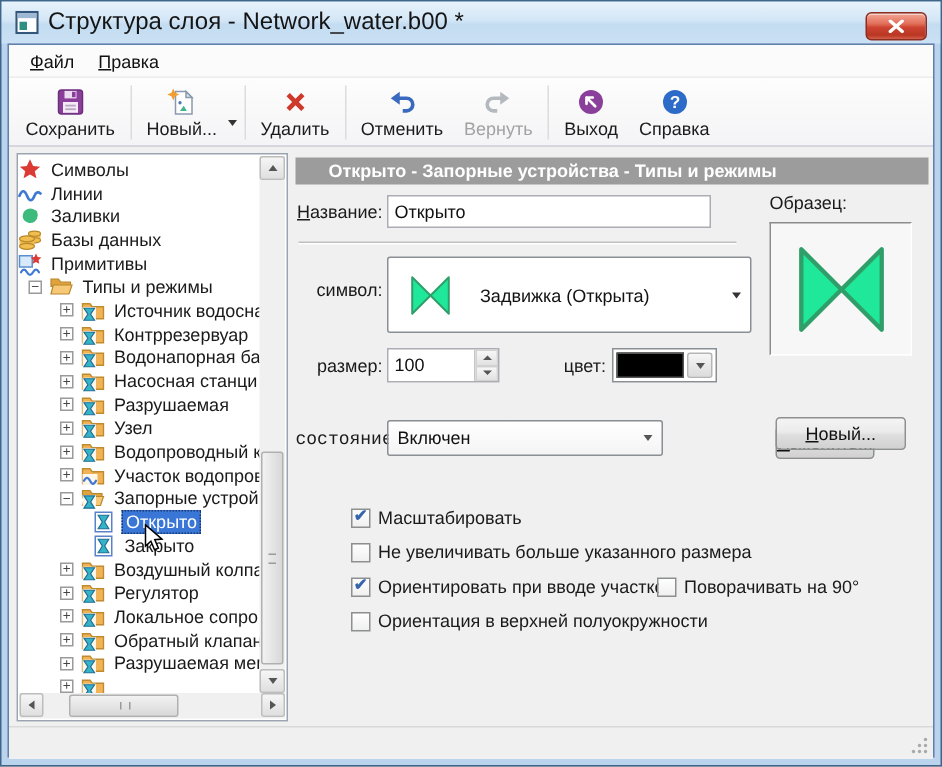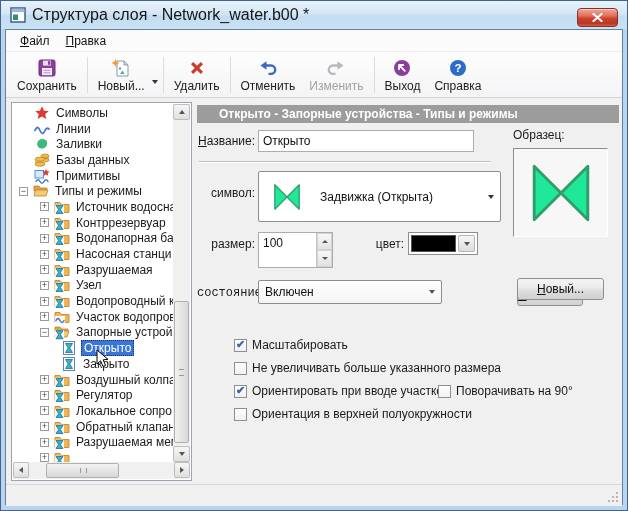--- a/index.html
+++ b/index.html
@@ -29,21 +29,21 @@
   .main{position:relative;height:386px;background:#f0f0f0;}
   
   .tree{position:absolute;left:5px;top:4px;width:181px;height:379px;background:#fff;border:1px solid #9aa5b1;}
   .trows{position:absolute;left:0;top:2px;right:18px;bottom:18px;overflow:hidden;}
   .trow{display:flex;align-items:center;height:15.7px;white-space:nowrap;}
   .trow .exp{flex:none;width:9px;height:9px;border:1px solid #9a9a9a;background:#fff;color:#444;
     font-size:9px;line-height:7px;text-align:center;margin-right:5px;}
   .trow svg.ico{flex:none;width:16px;height:16px;margin-right:4px;}
   .tlbl{font-size:12px;color:#1a1a1a;padding:0 2px;}
   .tlbl.sel{background:#3a76d6;color:#fff;border:1px dotted #17376e;padding:0 2px;}
-  .l1e{padding-left:7px;} .l1{padding-left:22px;} .l2{padding-left:28px;} .l3{padding-left:49px;}
+  .l1e{padding-left:7px;} .l1{} .l2{padding-left:28px;} .l3{padding-left:49px;}
   
   .vscroll{position:absolute;top:1px;right:1px;bottom:18px;width:17px;background:#f0f0f0;}
   .hscroll{position:absolute;left:1px;right:1px;bottom:1px;height:17px;background:#f0f0f0;display:flex;}
   .sbtn{width:16px;height:16px;flex:none;background:linear-gradient(#f6f6f6,#dfdfdf);border:1px solid #bdbdbd;border-radius:2px;
     display:flex;align-items:center;justify-content:center;}
   .vscroll .sbtn{width:100%;}
   .vthumb{position:absolute;left:1px;right:1px;top:197px;height:142px;background:linear-gradient(90deg,#f2f2f2,#d8d8d8);
     border:1px solid #b0b0b0;border-radius:2px;}
   .vthumb::after{content:"";position:absolute;left:4px;right:4px;top:50%;height:5px;margin-top:-3px;
     border-top:1px solid #9a9a9a;border-bottom:1px solid #9a9a9a;}
@@ -214,21 +214,21 @@
           <path d="M7 7.5 h6 a4.2 4.2 0 0 1 0 8.4 h-2.5" stroke="#3a6abf" stroke-width="2.4" fill="none"></path>
           <path d="M8.5 3.2 L2.5 7.5 L8.5 11.8 Z" fill="#3a6abf"></path>
         </svg>
         <span class="tlabel">Отменить</span>
       </div>
       <div class="tbtn disabled">
         <svg class="tico" viewBox="0 0 20 20">
           <path d="M13 7.5 h-6 a4.2 4.2 0 0 0 0 8.4 h2.5" stroke="#b4b8bf" stroke-width="2.4" fill="none"></path>
           <path d="M11.5 3.2 L17.5 7.5 L11.5 11.8 Z" fill="#b4b8bf"></path>
         </svg>
-        <span class="tlabel">Изменить</span>
+        <span class="tlabel">Вернуть</span>
       </div>
       <div class="tsep"></div>
       <div class="tbtn">
         <svg class="tico" viewBox="0 0 20 20">
           <circle cx="10" cy="10" r="8" fill="#8a3f9b"></circle>
           <path d="M12.8 12.8 L7 7 M7 7 h4.2 M7 7 v4.2" stroke="#fff" stroke-width="1.8" fill="none" stroke-linecap="round"></path>
         </svg>
         <span class="tlabel">Выход</span>
       </div>
       <div class="tbtn">
@@ -434,21 +434,21 @@
           <svg style="width:30px;height:34px;margin-left:13px;flex:none;">
               <use href="#sg-bow"></use>
             </svg>
           <span class="ctext" style="padding-left:18px;">Задвижка (Открыта)</span>
           <span class="carrow">
               <span class="tri-d" style="border-top-color:#333;"></span>
             </span>
         </div>
 
         <span class="plabel" style="left:0;width:58px;top:139px;">размер:</span>
-        <div class="spin" style="left:61px;top:134px;width:75px;height:36px;">
+        <div class="spin" style="left:61px;top:134px;width:75px;height:23px;">
           <div class="sval">100</div>
           <div class="sbuttons">
             <div>
                 <span class="tri-u" style="border-bottom-width:3.5px;border-left-width:3px;border-right-width:3px;"></span>
               </div>
             <div>
                 <span class="tri-d" style="border-top-width:3.5px;border-left-width:3px;border-right-width:3px;"></span>
               </div>
           </div>
         </div>

